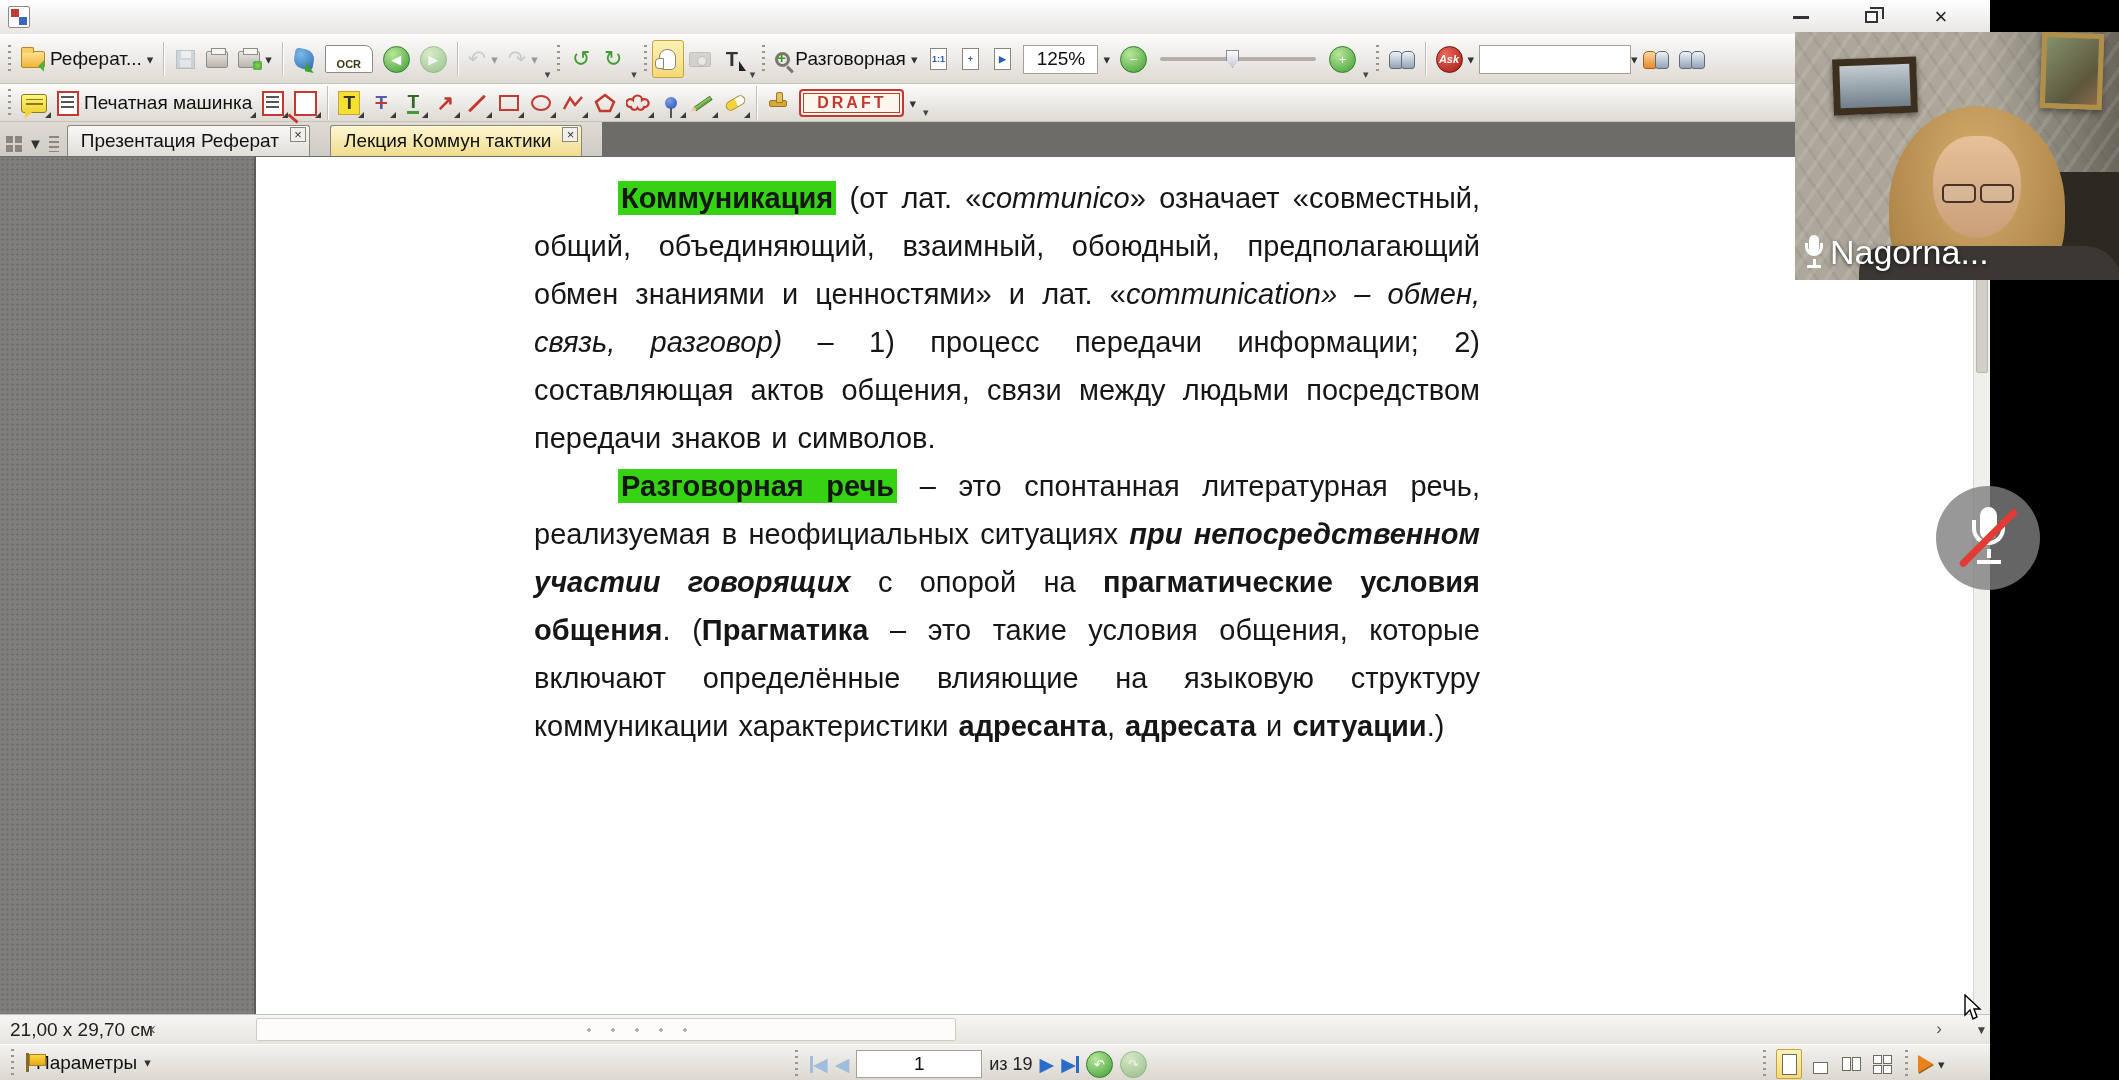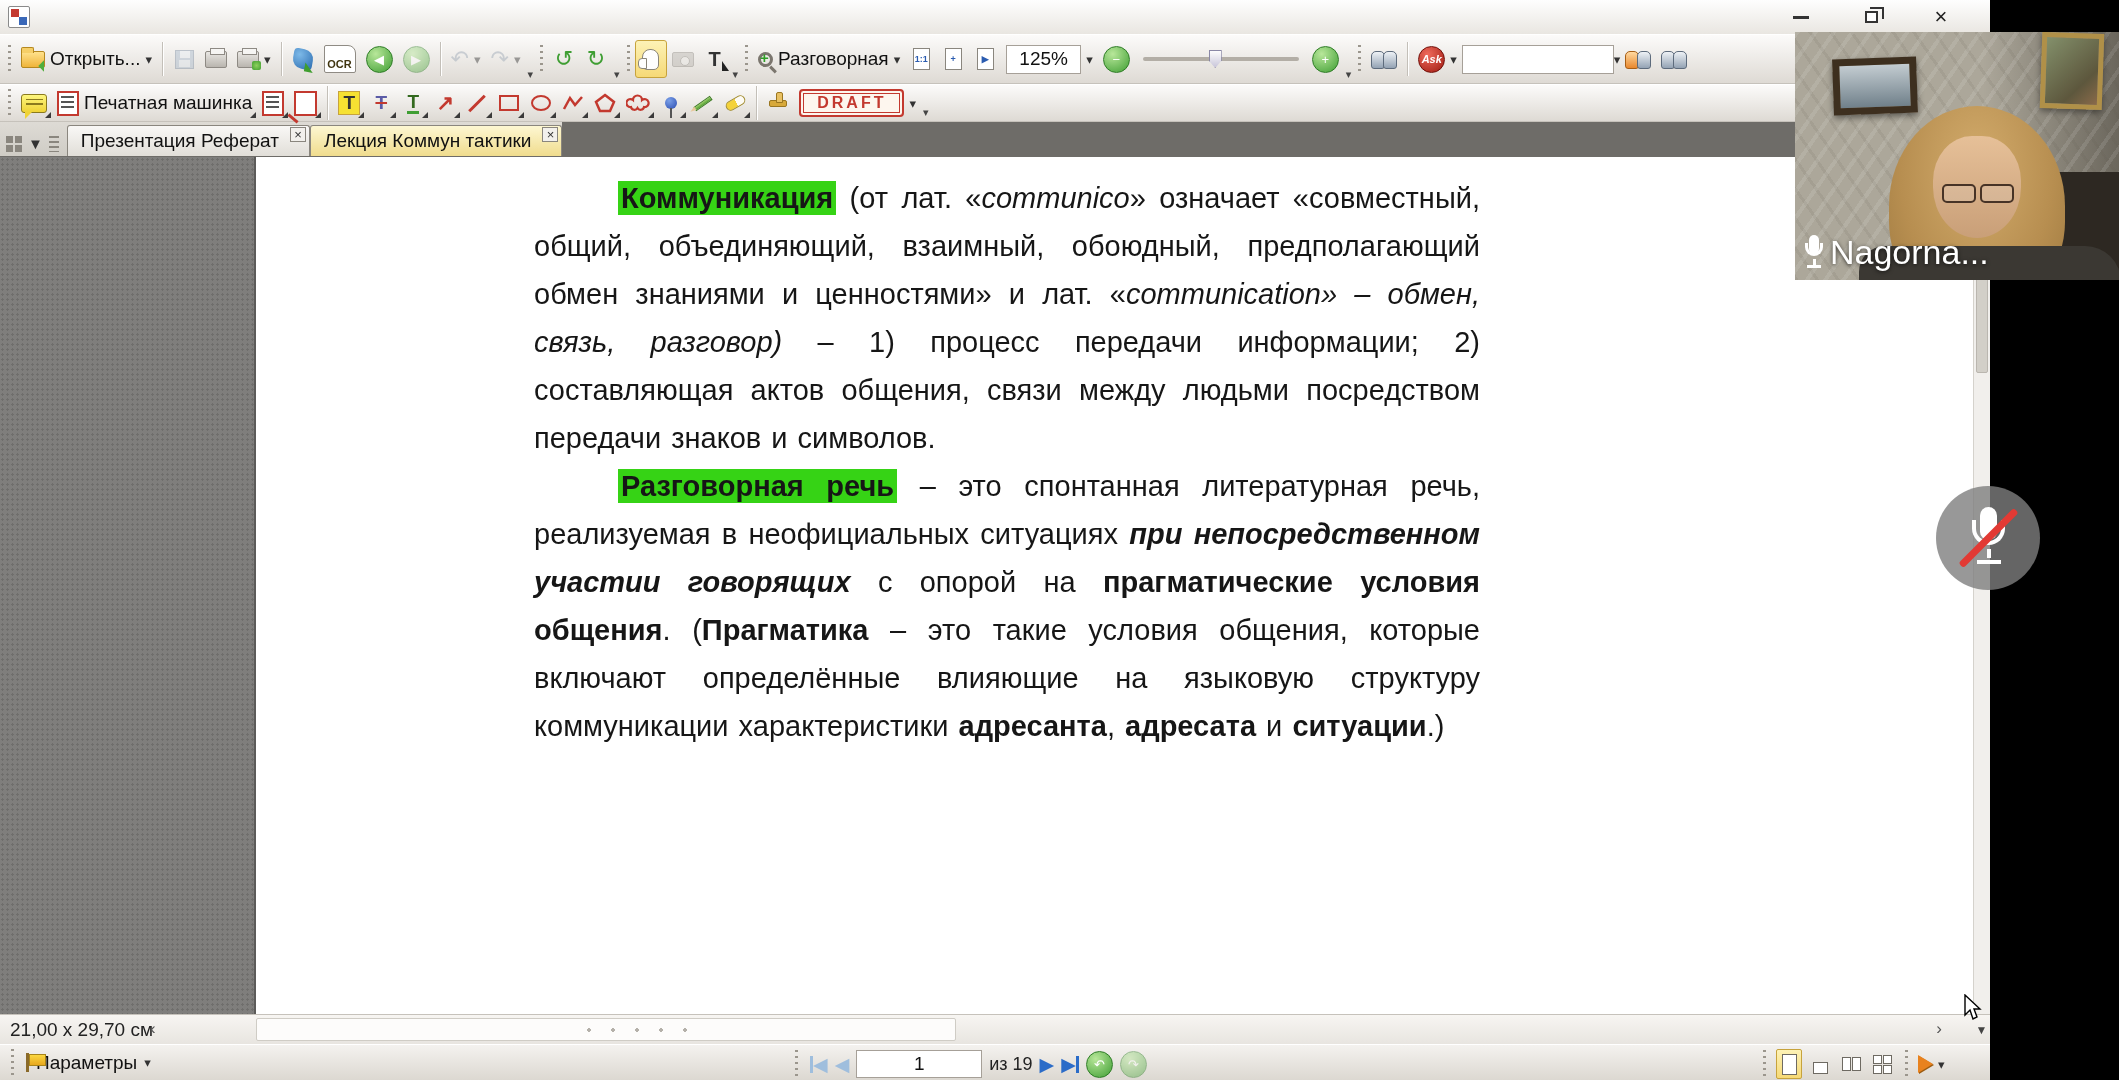--- a/index.html
+++ b/index.html
@@ -41,21 +41,21 @@
   .folder-ico::before { content:""; position:absolute; left:-1px; top:-5px; width:11px; height:5px; background:#f6cf68; border:1px solid #b5881f; border-bottom:none; border-radius:2px 2px 0 0; }
   .folder-ico::after { content:""; position:absolute; right:-4px; bottom:-3px; width:0; height:0; border-style:solid; border-width:8px 0 0 8px; border-color:transparent transparent transparent #4fae3c; transform:rotate(45deg); }
   .floppy-ico { width:19px; height:19px; background:#a9bacd; border:1px solid #7d8da2; position:relative; }
   .floppy-ico::before { content:""; position:absolute; left:4px; top:0; width:10px; height:7px; background:#e8eef5; }
   .floppy-ico::after { content:""; position:absolute; left:3px; bottom:1px; width:11px; height:7px; background:#dde5ee; }
   .printer-ico { width:22px; height:17px; background:linear-gradient(#e9e7e3,#b9b5af); border:1px solid #8e8a84; border-radius:2px; position:relative; }
   .printer-ico::before { content:""; position:absolute; left:4px; top:-4px; width:13px; height:5px; background:#f6f5f3; border:1px solid #8e8a84; }
   .printer-plus::after { content:""; position:absolute; right:-3px; bottom:-3px; width:9px; height:9px; background:radial-gradient(#8fd15e,#3f9e2e); border-radius:2px; }
   .export-ico { width:20px; height:20px; background:radial-gradient(circle at 30% 30%,#7db9e8,#2b6cb0); border-radius:4px 10px 4px 10px; position:relative; transform:rotate(10deg); }
   .export-ico::after { content:""; position:absolute; right:-2px; bottom:-2px; width:0; height:0; border-style:solid; border-width:9px 0 0 9px; border-color:transparent transparent transparent #3f9e2e; }
-  .ocr-badge { width:32px; height:28px; background:#fff; border:1px solid #8f8b84; border-radius:2px 8px 2px 2px; display:flex; align-items:flex-end; justify-content:center; font-size:11px; font-weight:bold; color:#403510; padding-bottom:2px; }
+  .ocr-badge { width:48px; height:28px; background:#fff; border:1px solid #8f8b84; border-radius:2px 8px 2px 2px; display:flex; align-items:flex-end; justify-content:center; font-size:11px; font-weight:bold; color:#403510; padding-bottom:2px; }
   .gcircle { width:27px; height:27px; border-radius:50%; background:radial-gradient(circle at 35% 28%,#b8e79a,#3f9e33); border:1px solid #2f7d27; color:#fff; display:flex; align-items:center; justify-content:center; font-size:13px; }
   .gray-glyph { font-size:22px; color:#9aa6b4; }
   .green-glyph { font-size:22px; color:#3f9e33; }
   .hand-ico { width:17px; height:21px; background:#fefefe; border:1px solid #8a8578; border-radius:8px 8px 5px 5px; position:relative; }
   .hand-ico::before { content:""; position:absolute; left:-5px; top:8px; width:7px; height:9px; background:#fefefe; border:1px solid #8a8578; border-radius:4px 0 0 4px; }
   .camera-ico { width:22px; height:15px; background:#b9b5af; border:1px solid #8e8a84; border-radius:2px; position:relative; }
   .camera-ico::before { content:""; position:absolute; left:7px; top:3px; width:8px; height:8px; border-radius:50%; background:#e9e7e3; border:1px solid #8e8a84; }
   .ttool { font-size:20px; font-weight:bold; color:#333; position:relative; }
   .ttool::after { content:""; position:absolute; right:-8px; bottom:0; width:0; height:0; border-style:solid; border-width:10px 0 0 7px; border-color:transparent transparent transparent #222; }
   .mag-ico { width:15px; height:15px; border:3px solid #7b766e; border-radius:50%; position:relative; }
@@ -101,21 +101,21 @@
   
   .tabbar { height:35px; background:linear-gradient(#dedbd5,#cfccc5); display:flex; align-items:flex-end; flex:0 0 auto; border-bottom:1px solid #6e6c68; }
   .panelbtns { display:flex; align-items:center; gap:6px; padding:0 8px 4px 6px; }
   .grid-ico { width:16px; height:16px; background:
       linear-gradient(#8a867e,#8a867e) 0 0/7px 7px no-repeat,
       linear-gradient(#8a867e,#8a867e) 9px 0/7px 7px no-repeat,
       linear-gradient(#8a867e,#8a867e) 0 9px/7px 7px no-repeat,
       linear-gradient(#8a867e,#8a867e) 9px 9px/7px 7px no-repeat; }
   .panel-arrow { font-size:15px; color:#333; font-weight:bold; }
   .lines-ico { width:10px; height:16px; background:repeating-linear-gradient(#8a867e 0 2px,transparent 2px 5px); }
-  .tab { height:31px; display:flex; align-items:center; padding:0 30px 0 13px; font-size:19px; color:#111; border:1px solid #8a867e; border-bottom:none; border-radius:3px 3px 0 0; background:linear-gradient(#f9f8f6,#e1ded8); position:relative; margin-right:0; }
+  .tab { height:31px; display:flex; align-items:center; padding:0 30px 0 13px; font-size:19px; color:#111; border:1px solid #8a867e; border-bottom:none; border-radius:3px 3px 0 0; background:linear-gradient(#f9f8f6,#e1ded8); position:relative; margin-right:20px; }
   .tab.active { background:linear-gradient(#fdf7d2,#f0dc8d); }
   .tab-close { position:absolute; top:1px; right:3px; width:16px; height:15px; font-size:13px; line-height:13px; text-align:center; color:#333; border:1px solid #8a867e; background:#f2f0ec; }
   .tab-filler { flex:1; align-self:stretch; background:#6e6c68; }
 
   
   .docarea { flex:1; position:relative; background:#fff; overflow:hidden; }
   .doc-left { position:absolute; left:0; top:0; bottom:0; width:256px; background-color:#7f7e7c; background-image:radial-gradient(circle,#6f6e6c 1px,transparent 1.2px); background-size:5px 5px; border-right:2px solid #5c5b59; }
   .vscroll { position:absolute; right:0; top:0; bottom:0; width:17px; background:#f1efec; border-left:1px solid #d5d2cc; }
   .vthumb { position:absolute; left:2px; right:2px; top:96px; height:120px; background:#d2cfc8; border:1px solid #bab6af; border-radius:2px; }
   .textblock { position:absolute; left:534px; top:17px; width:946px; font-size:29px; line-height:48px; text-align:justify; word-spacing:2px; color:#161616; }
@@ -206,21 +206,21 @@
         </div>
       <div class="winbtn">×</div>
     </div>
   </div>
 
 
   <div class="toolbar toolbar1">
     <div class="grip"></div>
     <div class="tbtn">
       <span class="folder-ico"></span>
-      <span class="lbl">Открыть...</span>
+      <span class="lbl">Реферат...</span>
       <span class="dd">▾</span>
     </div>
     <div class="sep"></div>
     <div class="tbtn dim">
         <span class="floppy-ico"></span>
       </div>
     <div class="tbtn">
         <span class="printer-ico"></span>
       </div>
     <div class="tbtn">

